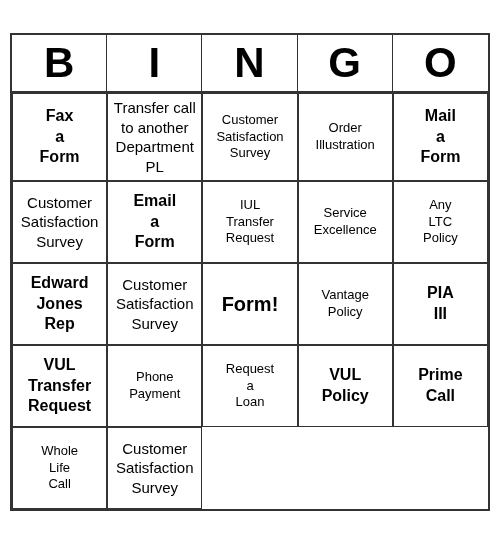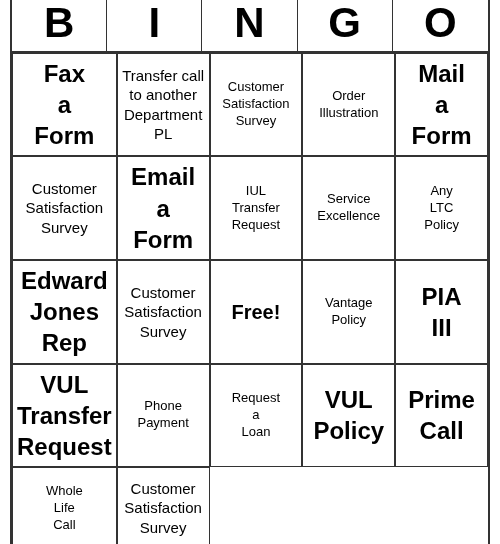--- a/index.html
+++ b/index.html
@@ -44,21 +44,21 @@
       justify-content: center;
       padding: 4px;
       font-size: 13px;
       line-height: 1.3;
       font-family: Arial, sans-serif;
     }
     .bingo-cell.small-text {
       font-size: 15px;
     }
     .bingo-cell.large-text {
-      font-size: 24px;
+      font-size: 16px;
       font-weight: bold;
     }
     .bingo-cell.free {
       font-size: 20px;
       font-weight: bold;
       background: white;
     }
   </style>
 </head>
 <body>
@@ -77,21 +77,21 @@
       <div class="bingo-cell">Customer<br>Satisfaction<br>Survey</div>
       <div class="bingo-cell">Order<br>Illustration</div>
       <div class="bingo-cell large-text">Mail<br>a<br>Form</div>
       <div class="bingo-cell small-text">Customer<br>Satisfaction<br>Survey</div>
       <div class="bingo-cell large-text">Email<br>a<br>Form</div>
       <div class="bingo-cell">IUL<br>Transfer<br>Request</div>
       <div class="bingo-cell">Service<br>Excellence</div>
       <div class="bingo-cell">Any<br>LTC<br>Policy</div>
       <div class="bingo-cell large-text">Edward<br>Jones<br>Rep</div>
       <div class="bingo-cell small-text">Customer<br>Satisfaction<br>Survey</div>
-      <div class="bingo-cell free">Free!</div>
+      <div class="bingo-cell free">Form!</div>
       <div class="bingo-cell">Vantage<br>Policy</div>
       <div class="bingo-cell large-text">PIA<br>III</div>
       <div class="bingo-cell large-text">VUL<br>Transfer<br>Request</div>
       <div class="bingo-cell">Phone<br>Payment</div>
       <div class="bingo-cell">Request<br>a<br>Loan</div>
       <div class="bingo-cell large-text">VUL<br>Policy</div>
       <div class="bingo-cell large-text">Prime<br>Call</div>
       <div class="bingo-cell">Whole<br>Life<br>Call</div>
       <div class="bingo-cell small-text">Customer<br>Satisfaction<br>Survey</div>
     </div>

